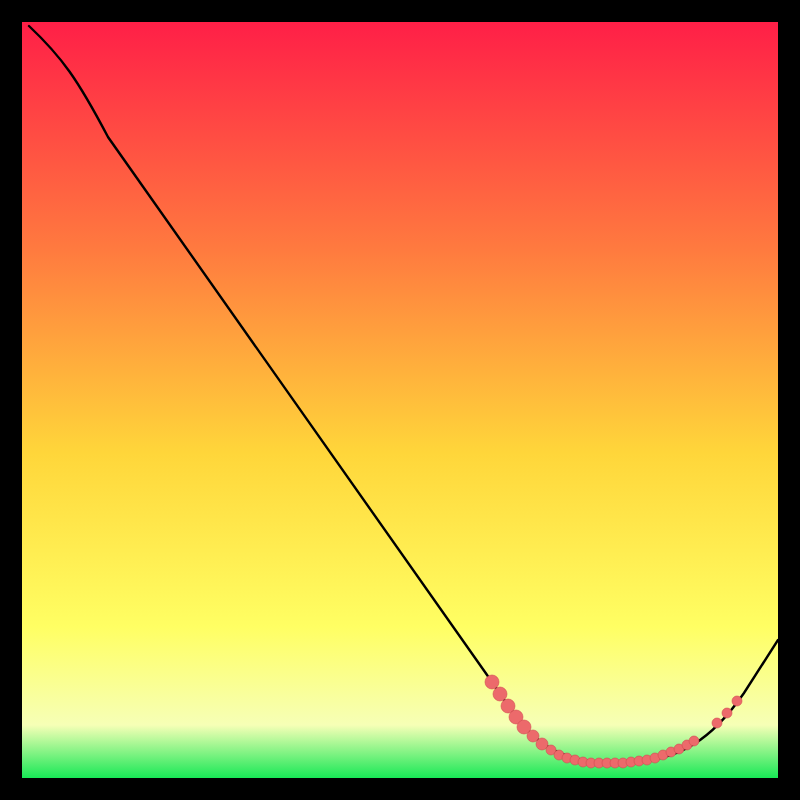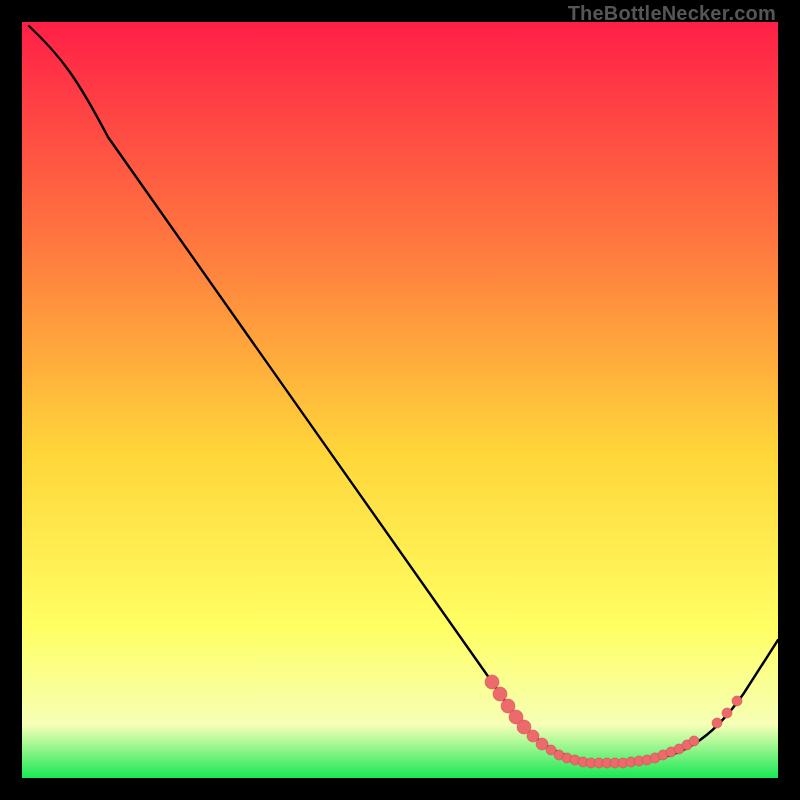--- a/index.html
+++ b/index.html
@@ -85,14 +85,13 @@
           <circle cx="657" cy="727" r="5" fill="#ec6a6b" stroke="#d24a50" stroke-width="0.6"></circle>
           <circle cx="665" cy="723" r="5" fill="#ec6a6b" stroke="#d24a50" stroke-width="0.6"></circle>
           <circle cx="672" cy="719" r="5" fill="#ec6a6b" stroke="#d24a50" stroke-width="0.6"></circle>
           <circle cx="695" cy="701" r="5" fill="#ec6a6b" stroke="#d24a50" stroke-width="0.6"></circle>
           <circle cx="705" cy="691" r="5" fill="#ec6a6b" stroke="#d24a50" stroke-width="0.6"></circle>
           <circle cx="715" cy="679" r="5" fill="#ec6a6b" stroke="#d24a50" stroke-width="0.6"></circle>
         </g>
     </svg>
   </div>
 
-  <div class="attribution">TheBottleNecker.com</div>
 </div>
 
 </body></html>

